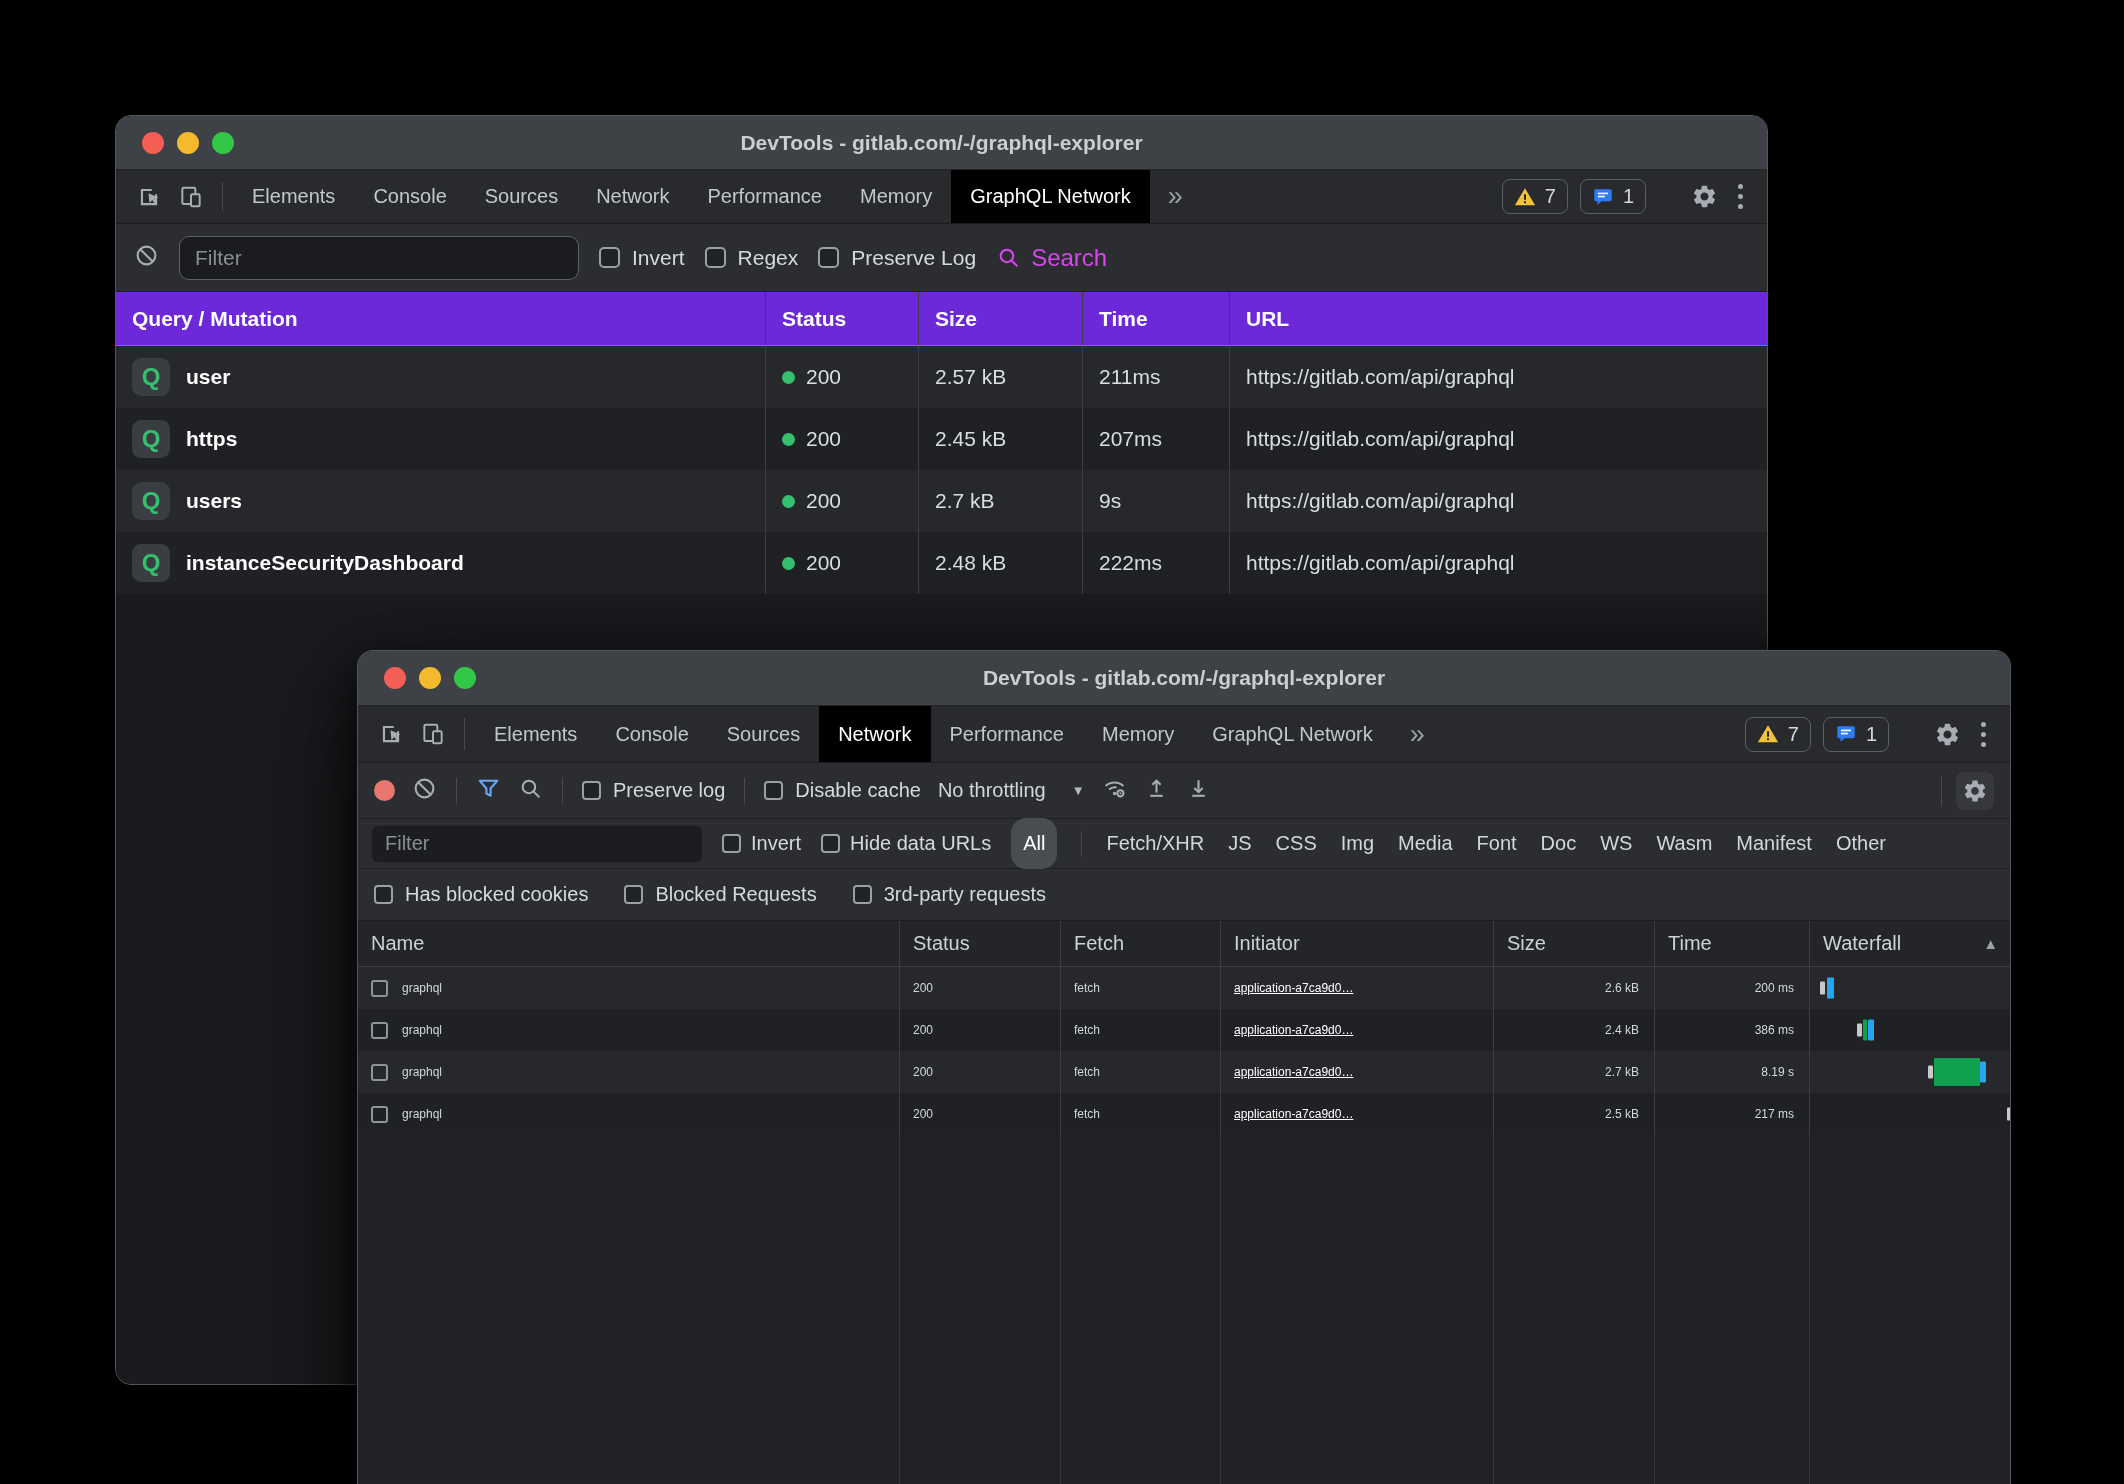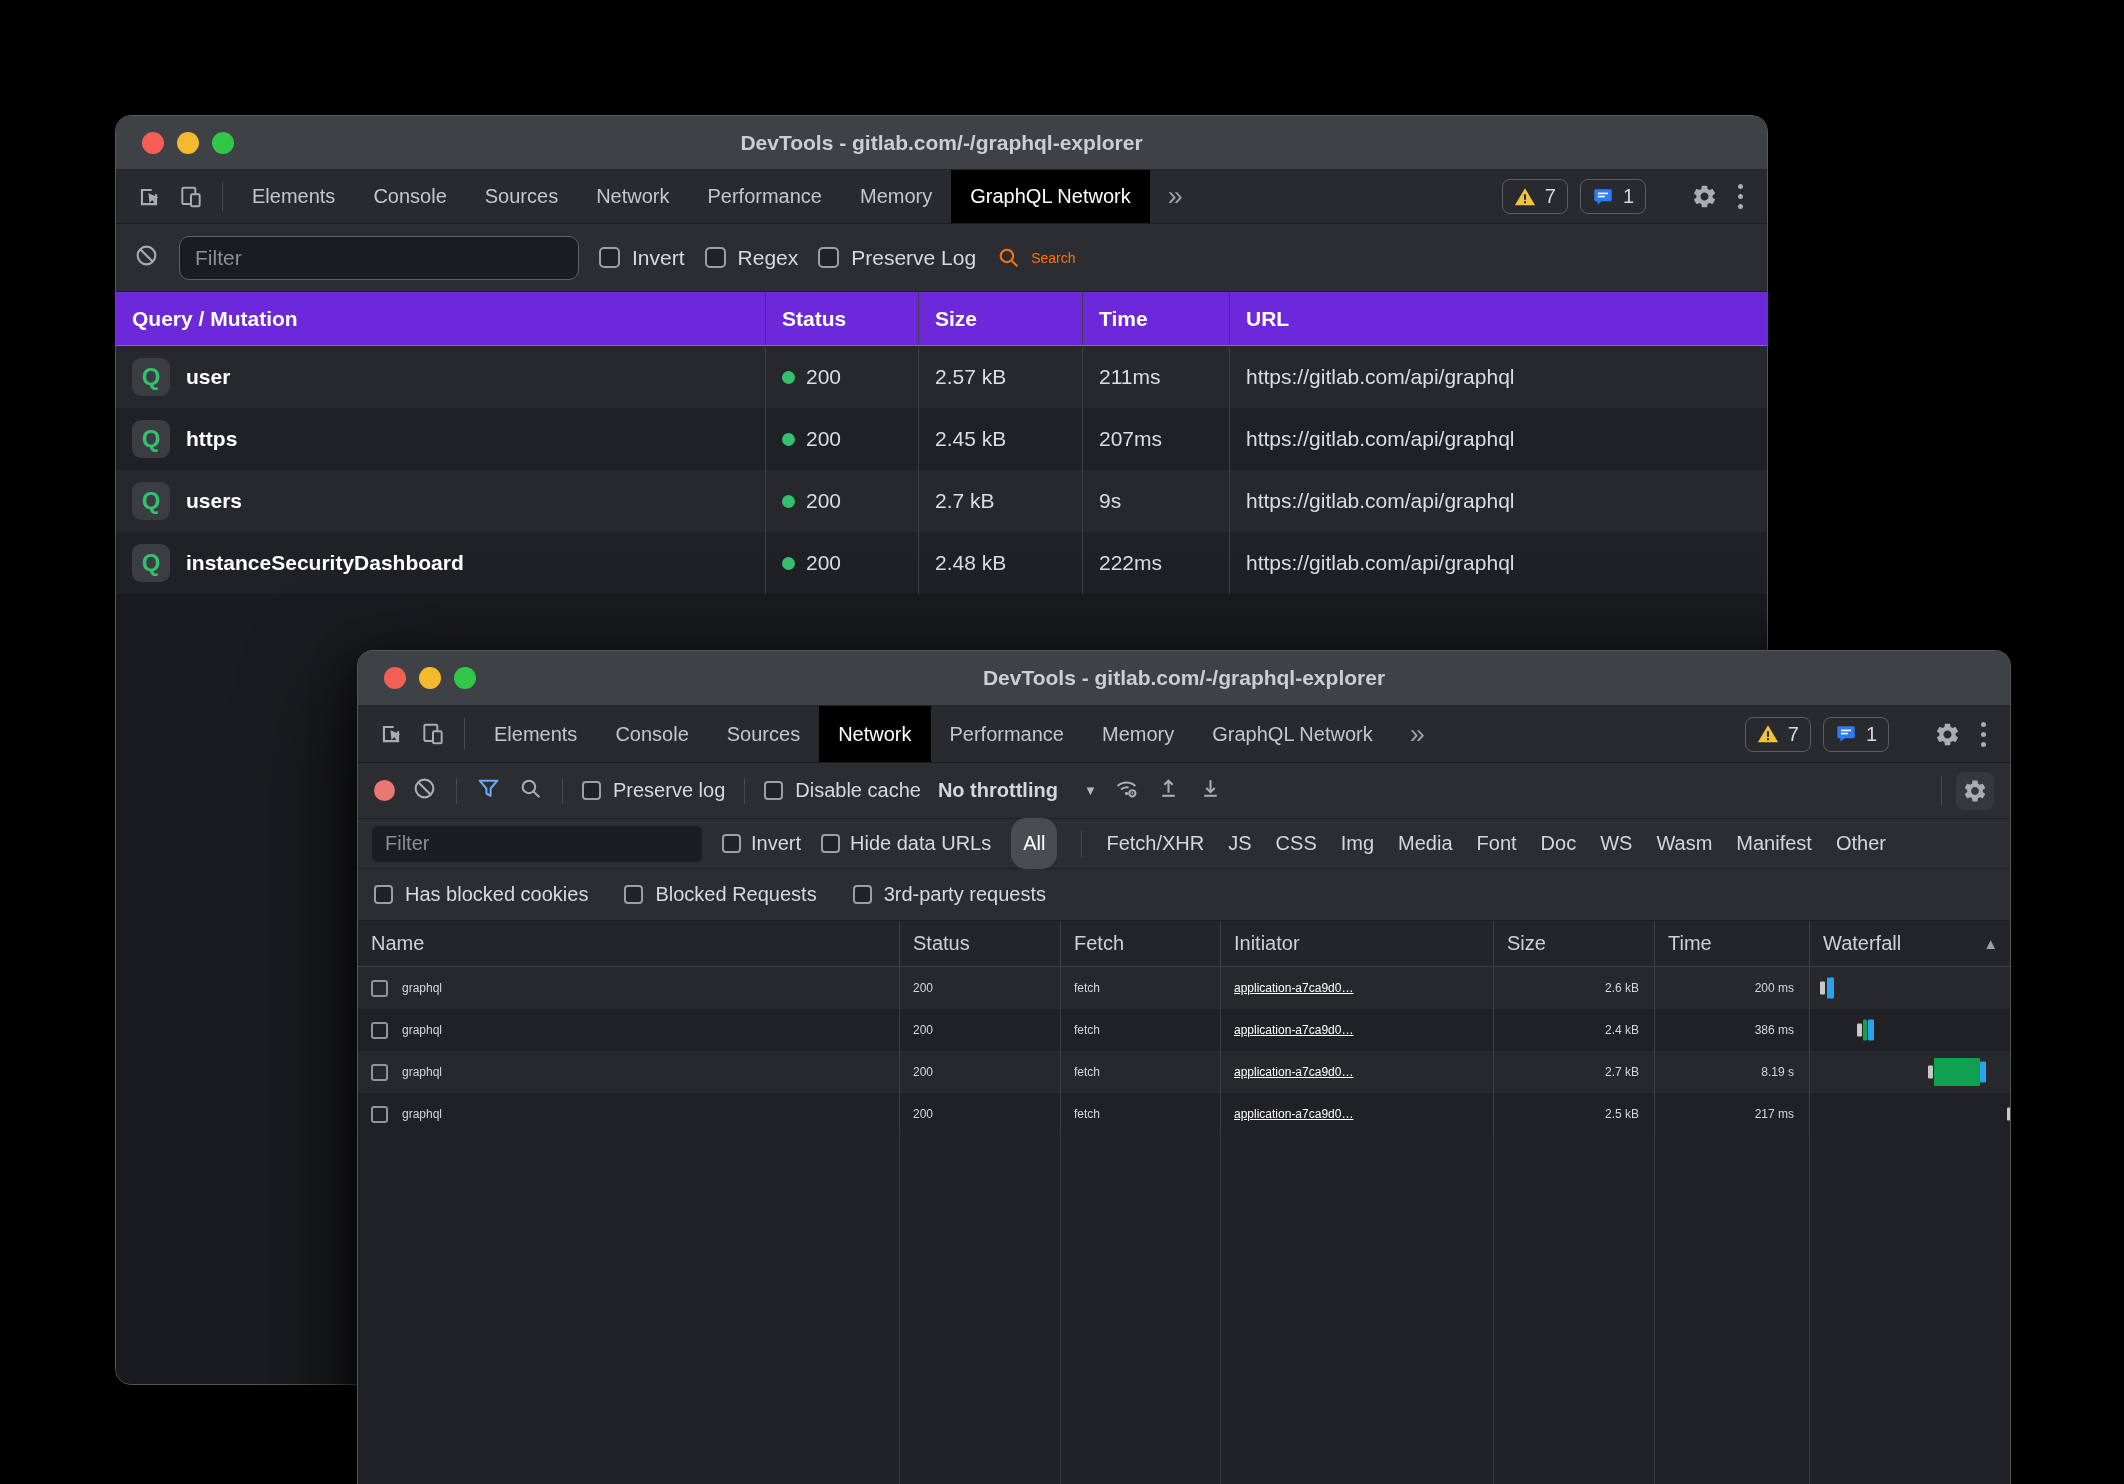--- a/index.html
+++ b/index.html
@@ -43,21 +43,21 @@
 
   
   .gql-toolbar { height:68px; flex:0 0 68px; background:#2b2d31; border-bottom:1px solid #1e1f22;
                  display:flex; align-items:center; gap:20px; padding:0 18px; color:#a9adb3; }
   .gql-toolbar svg { width:25px; height:25px; }
   .gql-input { width:400px; height:44px; background:#1b1c1f; border:1px solid #5d6065;
                border-radius:10px; color:#e8eaed; padding:0 15px; font-size:21px; outline:none; }
   .gql-input::placeholder { color:#8b8e93; }
   .check { display:flex; align-items:center; gap:12px; color:#d6d9dd; font-size:21px; cursor:default; white-space:nowrap; }
   .cbox { width:21px; height:21px; flex:0 0 21px; border:2px solid #9ba0a6; border-radius:5px; background:#202225; }
-  .searchlbl { display:flex; align-items:center; gap:10px; color:#f97316; font-size:14px; }
+  .searchlbl { display:flex; align-items:center; gap:10px; color:#d946ef; font-size:24px; }
 
   .b-grid { display:grid; grid-template-columns:649px 153px 164px 147px 1fr; }
   .b-header { height:54px; flex:0 0 54px; border-bottom:1px solid #3b82f6; background:#6d28d9;
               color:#fff; font-weight:bold; font-size:21px; }
   .b-header > div, .b-row > div { display:flex; align-items:center; padding-left:16px; border-left:1px solid #3c3e42; overflow:hidden; }
   .b-header > div:first-child, .b-row > div:first-child { border-left:none; }
   .b-row { height:62px; flex:0 0 62px; font-size:21px; color:#dbdee1; }
   .b-row:nth-child(odd){ background:#26282c; }
   .b-row:nth-child(even){ background:#1f2125; }
   .q-badge { width:38px; height:38px; flex:0 0 38px; border-radius:9px; background:#3a3d41;
@@ -66,21 +66,21 @@
   .q-name { color:#fff; font-weight:bold; white-space:nowrap; }
   .dot { width:13px; height:13px; border-radius:50%; background:#35c06f; margin-right:11px; flex:0 0 13px; }
   .back-empty { flex:1; background:#1a1b1e; }
 
   
   .net-toolbar { height:56px; flex:0 0 56px; background:#2b2d31; border-bottom:1px solid #1e1f22;
                  display:flex; align-items:center; gap:17px; padding:0 16px; color:#a9adb3; }
   .net-toolbar svg { width:25px; height:25px; }
   .record { width:21px; height:21px; border-radius:50%; background:#e9766f; flex:0 0 21px; }
   .funnel-active { color:#6aa9f7; }
-  .throttle { display:flex; align-items:center; gap:26px; color:#d3d6da; font-size:20px;font-weight:bold; }
+  .throttle { display:flex; align-items:center; gap:26px; color:#d3d6da; font-size:20px; }
   .caret { font-size:13px; color:#b6b9bd; }
   .settingsbtn { margin-left:auto; display:flex; align-items:center; gap:14px; }
   .settingsbtn .pane { background:#36383c; border-radius:8px; padding:6px; display:flex; color:#a9adb3; }
   .settingsbtn svg { width:26px; height:26px; }
 
   .net-filterrow { height:50px; flex:0 0 50px; background:#2b2d31; border-bottom:1px solid #1e1f22;
                    display:flex; align-items:center; gap:20px; padding:0 14px; }
   .net-input { width:330px; height:36px; background:#1c1d20; border:none; border-radius:6px;
                color:#e8eaed; padding:0 13px; font-size:20px; outline:none; }
   .net-input::placeholder { color:#8b8e93; }

